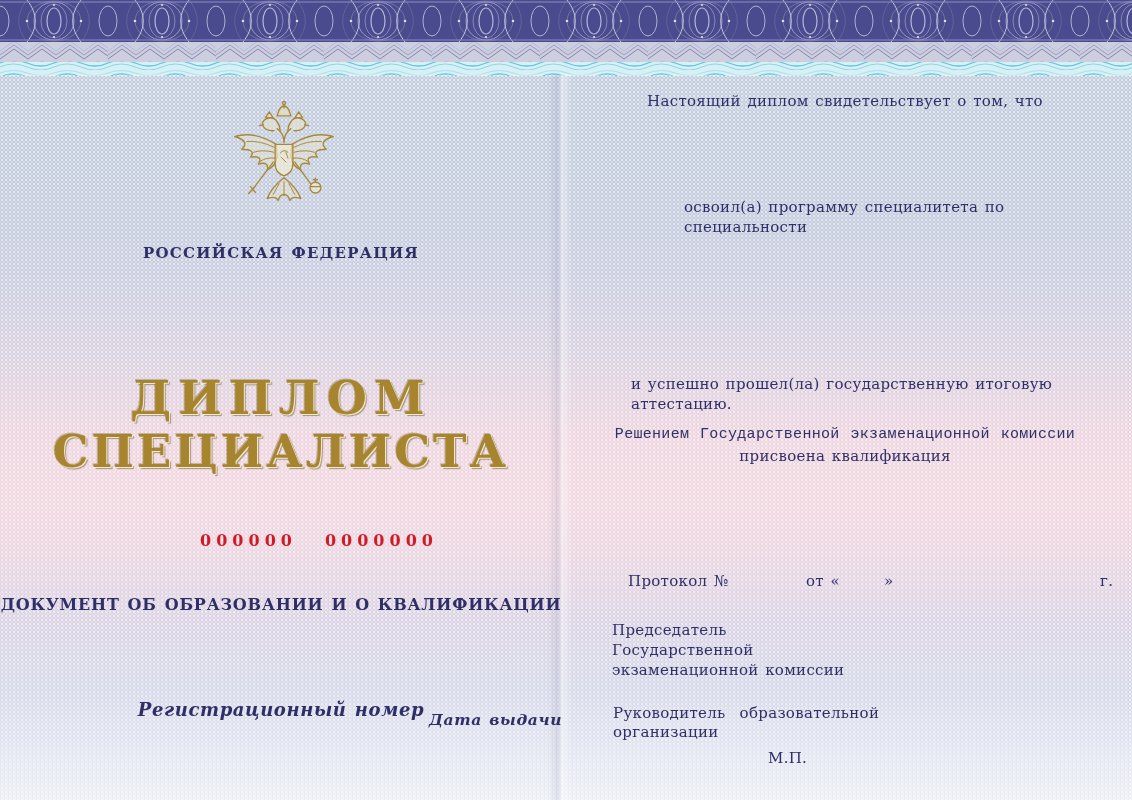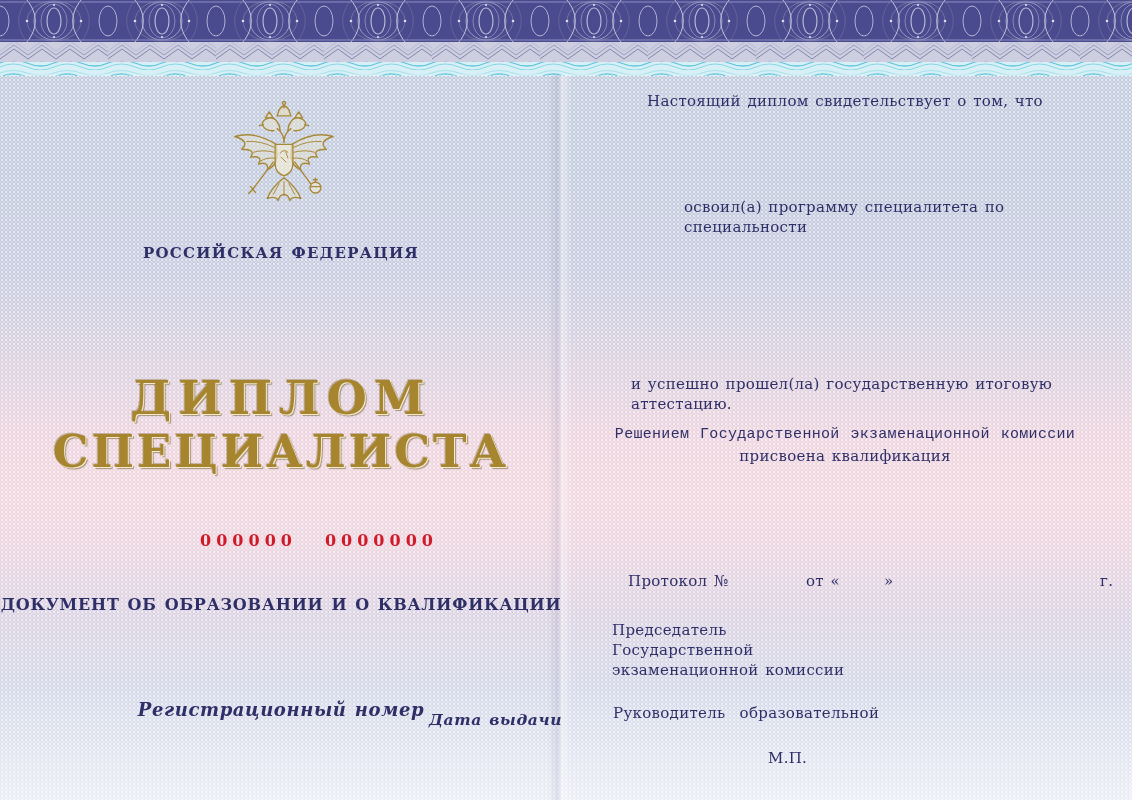--- a/index.html
+++ b/index.html
@@ -188,17 +188,18 @@
   <div class="t proto-year">г.</div>
 
   <div class="t chairman">
     <div>Председатель</div>
     <div>Государственной</div>
     <div>экзаменационной комиссии</div>
   </div>
 
   <div class="t head-block">
     <div class="wide">Руководитель образовательной</div>
+    <div>организации</div>
   </div>
 
   <div class="t seal">М.П.</div>
 
 </div>
 
 </body></html>

